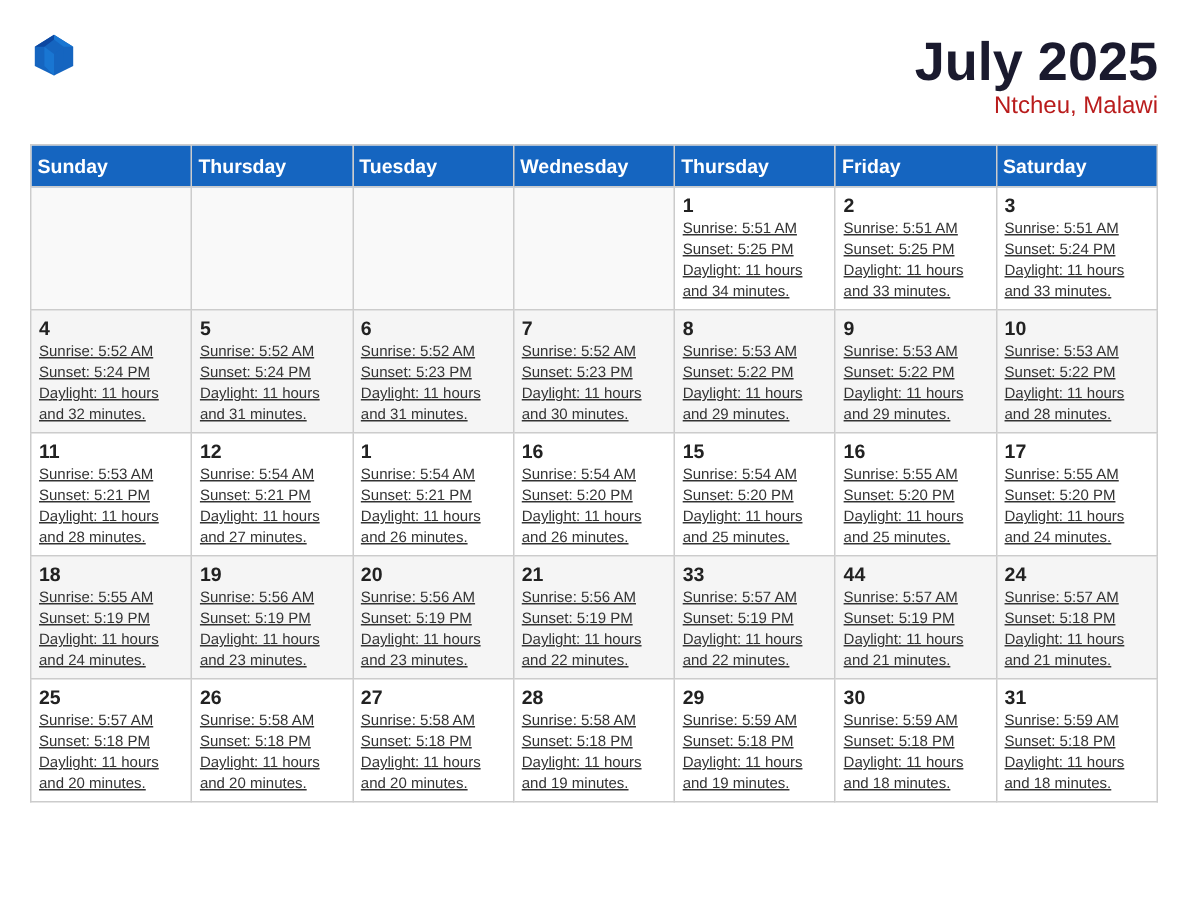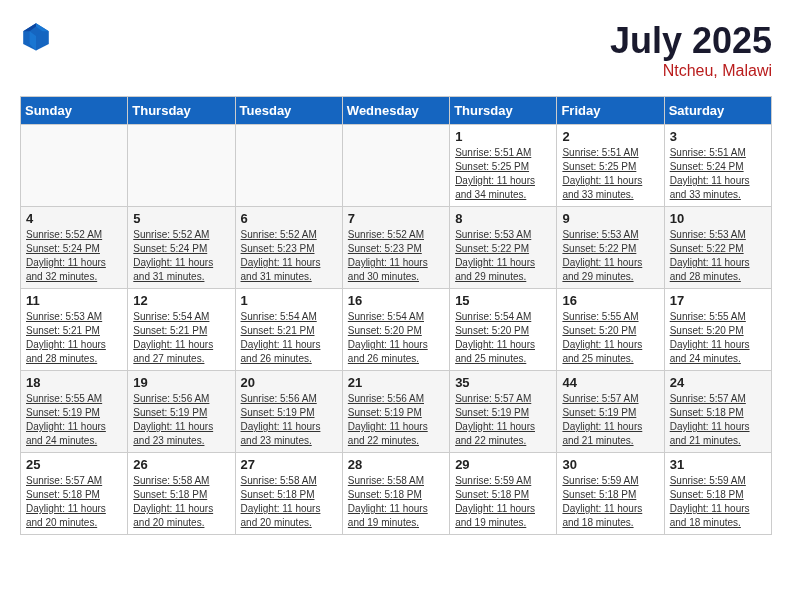--- a/index.html
+++ b/index.html
@@ -213,21 +213,21 @@
         </td>
         <td>
           <span class="day-number">20</span>
 <div class="day-info">Sunrise: 5:56 AM<br>Sunset: 5:19 PM<br>Daylight: 11 hours and 23 minutes.</div>
         </td>
         <td>
           <span class="day-number">21</span>
 <div class="day-info">Sunrise: 5:56 AM<br>Sunset: 5:19 PM<br>Daylight: 11 hours and 22 minutes.</div>
         </td>
         <td>
-          <span class="day-number">35</span>
+          <span class="day-number">33</span>
 <div class="day-info">Sunrise: 5:57 AM<br>Sunset: 5:19 PM<br>Daylight: 11 hours and 22 minutes.</div>
         </td>
         <td>
           <span class="day-number">44</span>
 <div class="day-info">Sunrise: 5:57 AM<br>Sunset: 5:19 PM<br>Daylight: 11 hours and 21 minutes.</div>
         </td>
         <td>
           <span class="day-number">24</span>
 <div class="day-info">Sunrise: 5:57 AM<br>Sunset: 5:18 PM<br>Daylight: 11 hours and 21 minutes.</div>
         </td>

